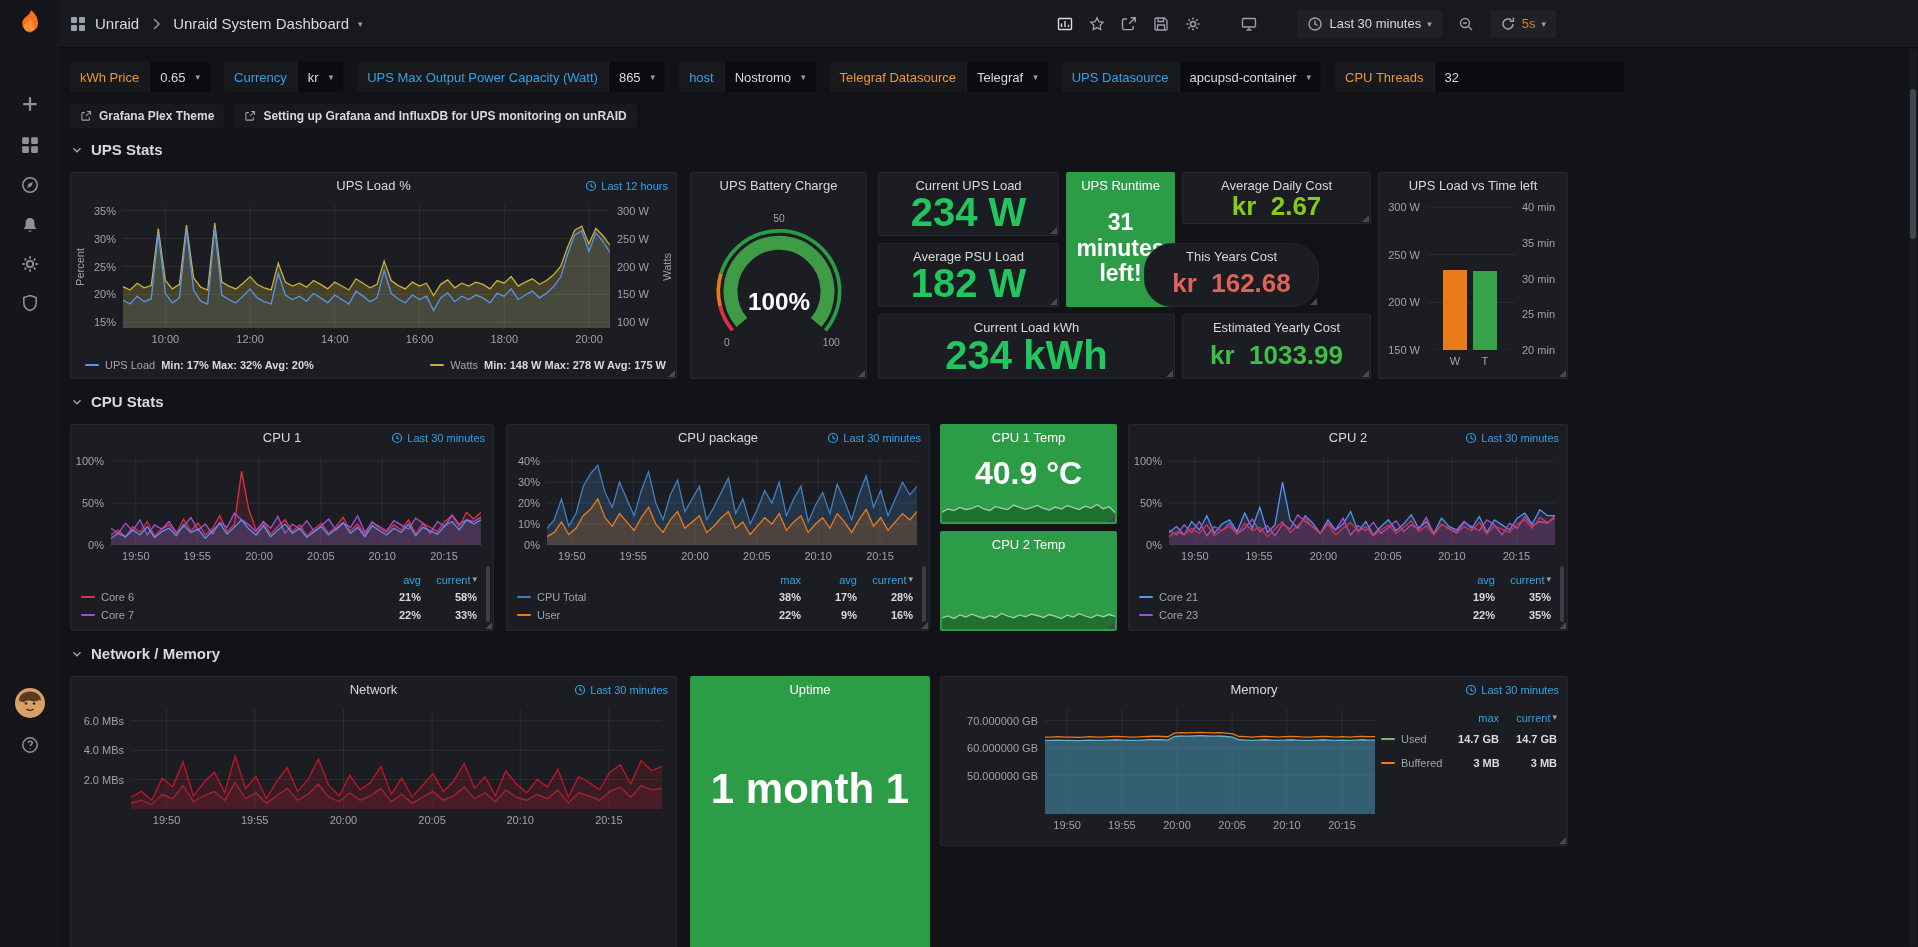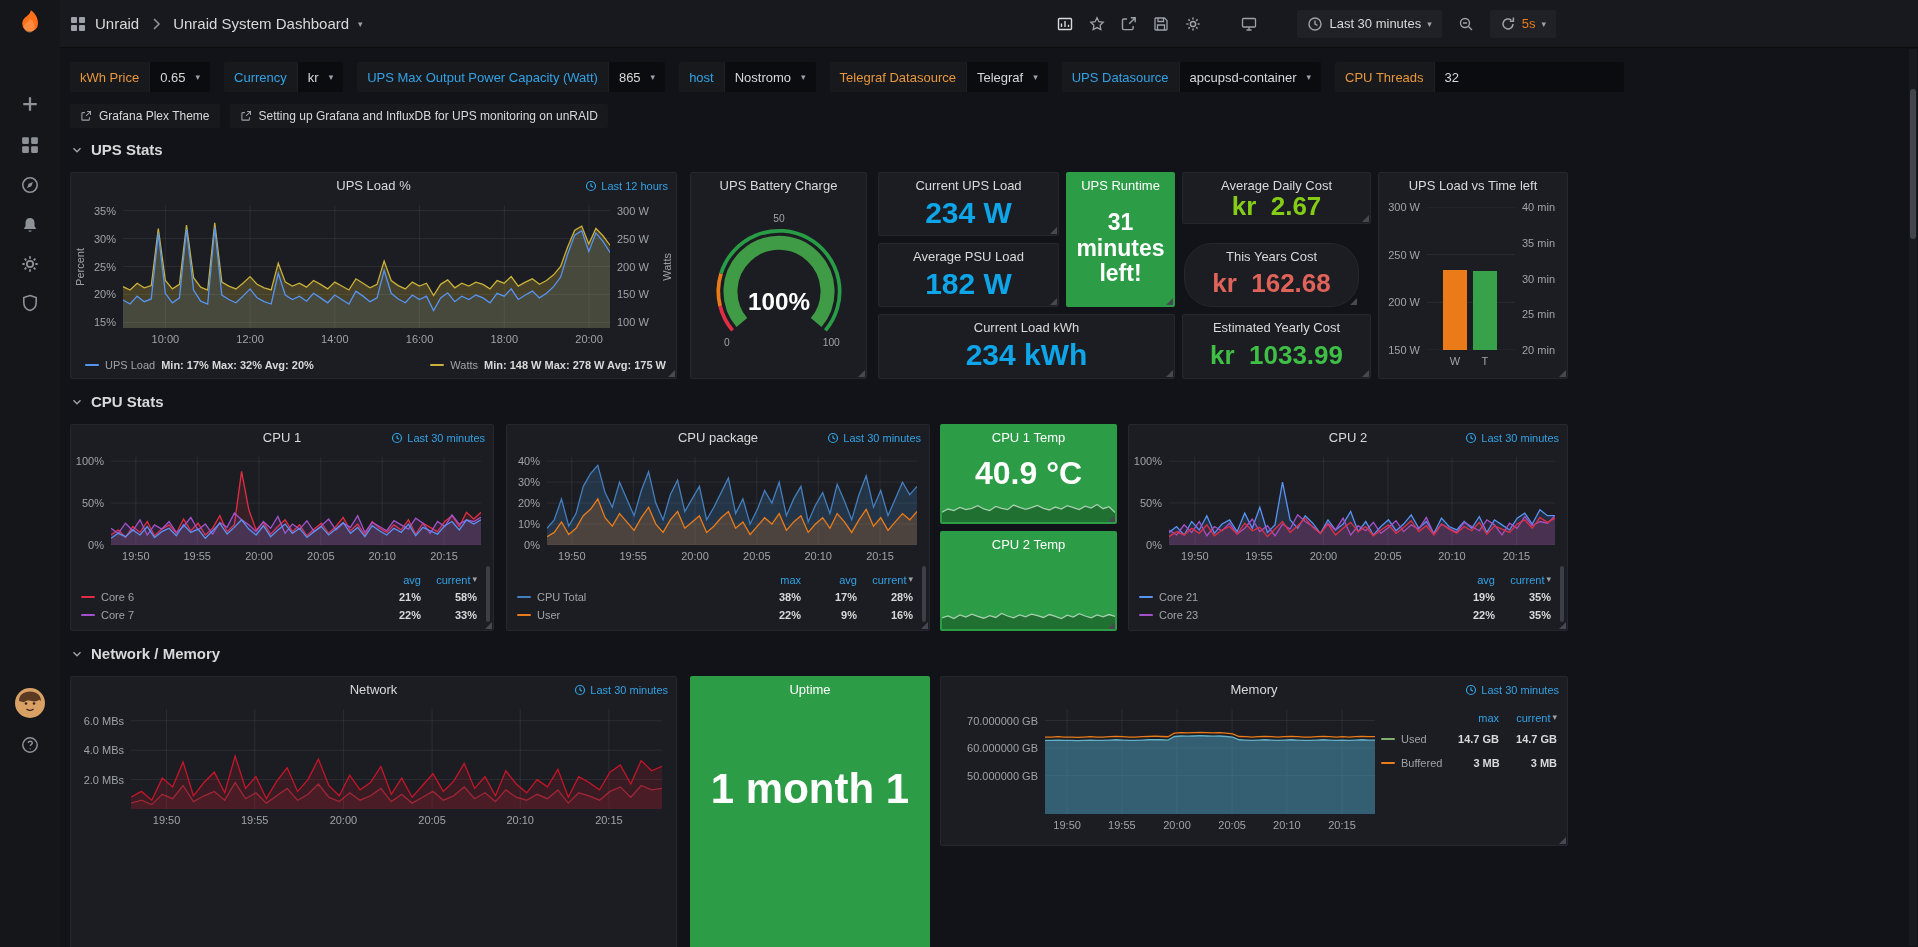--- a/index.html
+++ b/index.html
@@ -29,21 +29,21 @@
 
   
   #dash { position:absolute; left:60px; top:48px; width:1858px; height:899px; overflow:hidden; }
 
   #vars { position:absolute; left:10px; top:14px; display:flex; gap:14px; align-items:center; }
   .vchip { display:flex; align-items:stretch; height:30px; background:#141619; border-radius:2px; overflow:hidden; font-size:13px; }
   .vlabel { display:flex; align-items:center; padding:0 10px; background:#17191d; font-weight:500; white-space:nowrap; }
   .vval { display:flex; align-items:center; gap:10px; padding:0 10px; background:#0b0c0f; color:#d8d9da; border-left:1px solid #1e2025; white-space:nowrap; cursor:pointer; }
   #v-cputhreads .vval { width:190px; cursor:text; }
 
-  #links { position:absolute; left:10px; top:56px; display:flex; gap:10px; }
+  #links { position:absolute; left:10px; top:56px; display:flex; gap:10px;font-weight:bold; }
   .lchip { display:flex; align-items:center; gap:7px; height:24px; padding:0 10px; background:#17191d; border-radius:2px; font-size:12px; color:#d8d9da; cursor:pointer; }
   .lchip .nav-icon { width:12px; height:12px; }
 
   .sec-h { position:absolute; left:10px; display:flex; gap:7px; align-items:center; font-size:15px; font-weight:700; color:#d8d9da; cursor:pointer; }
   #sec-ups{top:93px} #sec-cpu{top:345px} #sec-netmem{top:597px}
   .chev { width:14px; height:14px; color:#9fa3a8; }
 
   
   .panel { position:absolute; background:#1b1d22; border:1px solid #25272e; border-radius:2px; }
   .panel-title { height:26px; line-height:26px; text-align:center; font-size:13px; font-weight:500; color:#d8d9da; white-space:nowrap; overflow:hidden; cursor:pointer; }
@@ -52,21 +52,21 @@
   .time-link .nav-icon { width:12px; height:12px; color:#33a2e5; }
   .rsz { position:absolute; right:1px; bottom:1px; width:0; height:0; border-left:7px solid transparent; border-bottom:7px solid #46494f; cursor:nwse-resize; }
 
   #p-ups-load {left:10px;  top:124px; width:607px; height:207px;}
   #p-gauge    {left:630px; top:124px; width:177px; height:207px;}
   #p-cur-load {left:818px; top:124px; width:181px; height:64px;}
   #p-avg-psu  {left:818px; top:195px; width:181px; height:64px;}
   #p-kwh      {left:818px; top:266px; width:297px; height:65px;}
   #p-runtime  {left:1006px;top:124px; width:109px; height:135px;}
   #p-daily    {left:1122px;top:124px; width:189px; height:52px;}
-  #p-years    {left:1124px;top:195px; width:175px; height:64px;border-radius:28px;}
+  #p-years    {left:1084px;top:195px; width:175px; height:64px;border-radius:28px;}
   #p-yearly   {left:1122px;top:266px; width:189px; height:65px;}
   #p-ups-bar  {left:1318px;top:124px; width:190px; height:207px;}
   #p-cpu1     {left:10px;  top:376px; width:424px; height:207px;}
   #p-cpupkg   {left:446px; top:376px; width:424px; height:207px;}
   #p-temp1    {left:880px; top:376px; width:177px; height:100px;}
   #p-temp2    {left:880px; top:483px; width:177px; height:100px;}
   #p-cpu2     {left:1068px;top:376px; width:440px; height:207px;}
   #p-network  {left:10px;  top:628px; width:607px; height:280px;}
   #p-uptime   {left:630px; top:628px; width:240px; height:280px;}
   #p-memory   {left:880px; top:628px; width:628px; height:170px;}
@@ -97,21 +97,21 @@
   .cpu-area { left:40px; right:12px; top:32px; height:88px; }
   .cl { position:absolute; left:10px; right:16px; bottom:6px; }
   .lhead { display:flex; justify-content:flex-end; height:16px; align-items:center; color:#33a2e5; font-size:11px; }
   .hcol { width:56px; display:flex; justify-content:flex-end; gap:2px; cursor:pointer; }
   .lrow { display:flex; align-items:center; height:18px; font-size:11px; cursor:pointer; }
   .lrow .nm { color:#9fa3a8; flex:1; margin-left:6px; }
   .lrow .val { width:56px; text-align:right; color:#d8d9da; font-weight:700; }
   .lscroll { position:absolute; right:3px; bottom:8px; width:4px; height:56px; background:#3c4046; border-radius:2px; cursor:grab; }
 
   
-  .stat-value { position:absolute; top:22px; bottom:5px; left:0; right:0; display:flex; align-items:center; justify-content:center; font-size:30px; font-weight:700; color:#0ea5e9; white-space:pre; }
+  .stat-value { position:absolute; top:22px; bottom:5px; left:0; right:0; display:flex; align-items:center; justify-content:center; font-size:40px; font-weight:700; color:#22c55e; white-space:pre; }
   .cost .stat-value { font-size:26px; }
   .green { border-color:transparent; }
   .runtime-value { position:absolute; top:26px; bottom:8px; left:6px; right:6px; display:flex; align-items:center; justify-content:center; text-align:center; font-size:23px; font-weight:700; color:#fff; line-height:1.12; }
   .temp-value { position:absolute; top:24px; bottom:26px; left:0; right:0; display:flex; align-items:center; justify-content:center; font-size:32px; font-weight:700; color:#fff; }
   .spark { position:absolute; left:1px; right:1px; bottom:1px; height:26px; }
   .uptime-value { position:absolute; top:88px; left:0; right:0; text-align:center; font-size:42px; font-weight:700; color:#fff; white-space:nowrap; }
 
   
   #gauge-svg { display:block; width:168px; height:148px; margin:10px auto 0; }
   .g-thick { stroke:#3f9b45; stroke-width:15; fill:none; }

